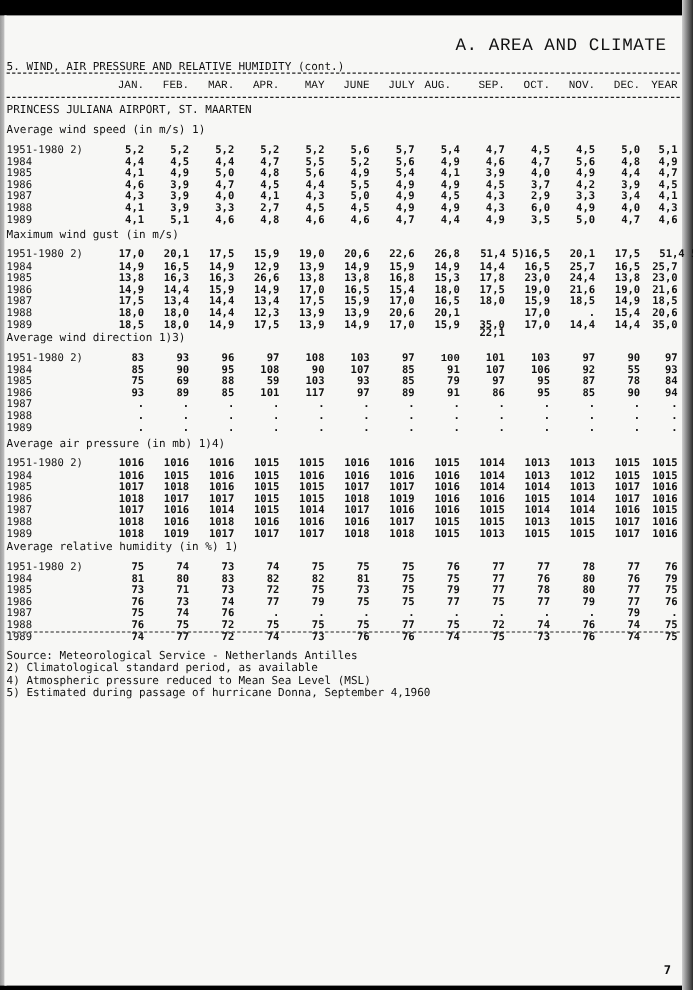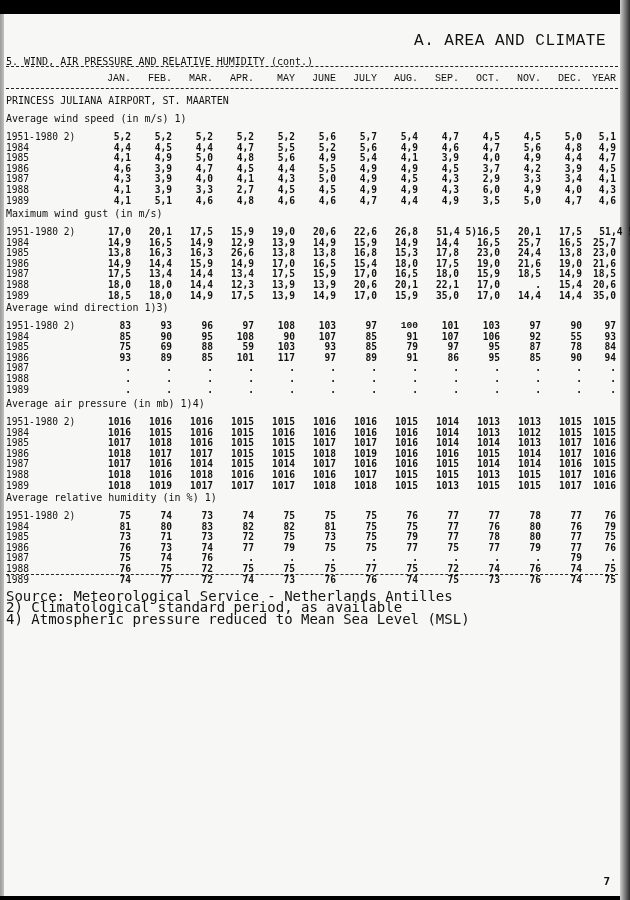--- a/index.html
+++ b/index.html
@@ -47,21 +47,21 @@
     font-weight: bold;
   }
   .hdr .cell { font-weight: normal; font-family: "Liberation Mono", monospace; font-size: 10px; }
   .group-title {
     position: absolute; left: 6px; font-size: 10px; white-space: nowrap;
   }
   .station {
     position: absolute; left: 6px; top: 95px; font-size: 10px; white-space: nowrap;
   }
   .footnotes {
-    position: absolute; left: 6px; top: 591px; font-size: 14px; line-height: 11.4px;
+    position: absolute; left: 6px; top: 591px; font-size: 10px; line-height: 11.4px;
   }
   .footnotes div { white-space: nowrap; }
   .page-number {
     position: absolute; right: 20px; top: 875px; font-size: 11px; font-weight: bold;
   }
 </style>
 </head>
 <body>
 
 <div class="left-strip"></div>
@@ -74,21 +74,21 @@
 
 <div class="rule" style="top:66px"></div>
 <div id="header-row" class="row hdr" style="top:73px">
     <span class="cell" style="left: 85px;">JAN.</span>
     <span class="cell" style="left: 126px;">FEB.</span>
     <span class="cell" style="left: 167px;">MAR.</span>
     <span class="cell" style="left: 208px;">APR.</span>
     <span class="cell" style="left: 249px;">MAY</span>
     <span class="cell" style="left: 290px;">JUNE</span>
     <span class="cell" style="left: 331px;">JULY</span>
-    <span class="cell" style="left: 372px;">AUG.</span>
+    <span class="cell" style="left: 372px; text-align: center;">AUG.</span>
     <span class="cell" style="left: 413px;">SEP.</span>
     <span class="cell" style="left: 454px;">OCT.</span>
     <span class="cell" style="left: 495px;">NOV.</span>
     <span class="cell" style="left: 536px;">DEC.</span>
     <span class="cell" style="left: 570px;">YEAR</span>
   </div>
 <div class="rule" style="top:88px"></div>
 <div class="station">PRINCESS JULIANA AIRPORT, ST. MAARTEN</div>
 
 <div id="groups">
@@ -289,21 +289,21 @@
     <div class="row" style="top: 279px;">
       <span class="label">1988</span>
       <span class="cell" style="width: 40px; left: 85px;">18,0</span>
       <span class="cell" style="width: 40px; left: 126px;">18,0</span>
       <span class="cell" style="width: 40px; left: 167px;">14,4</span>
       <span class="cell" style="width: 40px; left: 208px;">12,3</span>
       <span class="cell" style="width: 40px; left: 249px;">13,9</span>
       <span class="cell" style="width: 40px; left: 290px;">13,9</span>
       <span class="cell" style="width: 40px; left: 331px;">20,6</span>
       <span class="cell" style="width: 40px; left: 372px;">20,1</span>
-      <span class="cell" style="width: 40px; left: 413px;">22,1</span>
+      <span class="cell" style="width: 40px; left: 413px; margin-top: 18px;">22,1</span>
       <span class="cell" style="width: 40px; left: 454px;">17,0</span>
       <span class="cell" style="width: 40px; left: 495px;">.</span>
       <span class="cell" style="width: 40px; left: 536px;">15,4</span>
       <span class="cell" style="width: 40px; left: 570px;">20,6</span>
     </div>
     <div class="row" style="top: 289.6px;">
       <span class="label">1989</span>
       <span class="cell" style="width: 40px; left: 85px;">18,5</span>
       <span class="cell" style="width: 40px; left: 126px;">18,0</span>
       <span class="cell" style="width: 40px; left: 167px;">14,9</span>
@@ -658,15 +658,16 @@
       <span class="cell" style="width: 40px; left: 570px;">75</span>
     </div>
   </div>
 
 <div class="rule" style="top:574px"></div>
 
 <div class="footnotes">
   <div>Source: Meteorological Service - Netherlands Antilles</div>
   <div>2) Climatological standard period, as available</div>
   <div>4) Atmospheric pressure reduced to Mean Sea Level (MSL)</div>
+  <div>5) Estimated during passage of hurricane Donna, September 4,1960</div>
 </div>
 
 <div class="page-number">7</div>
 
 </body></html>

